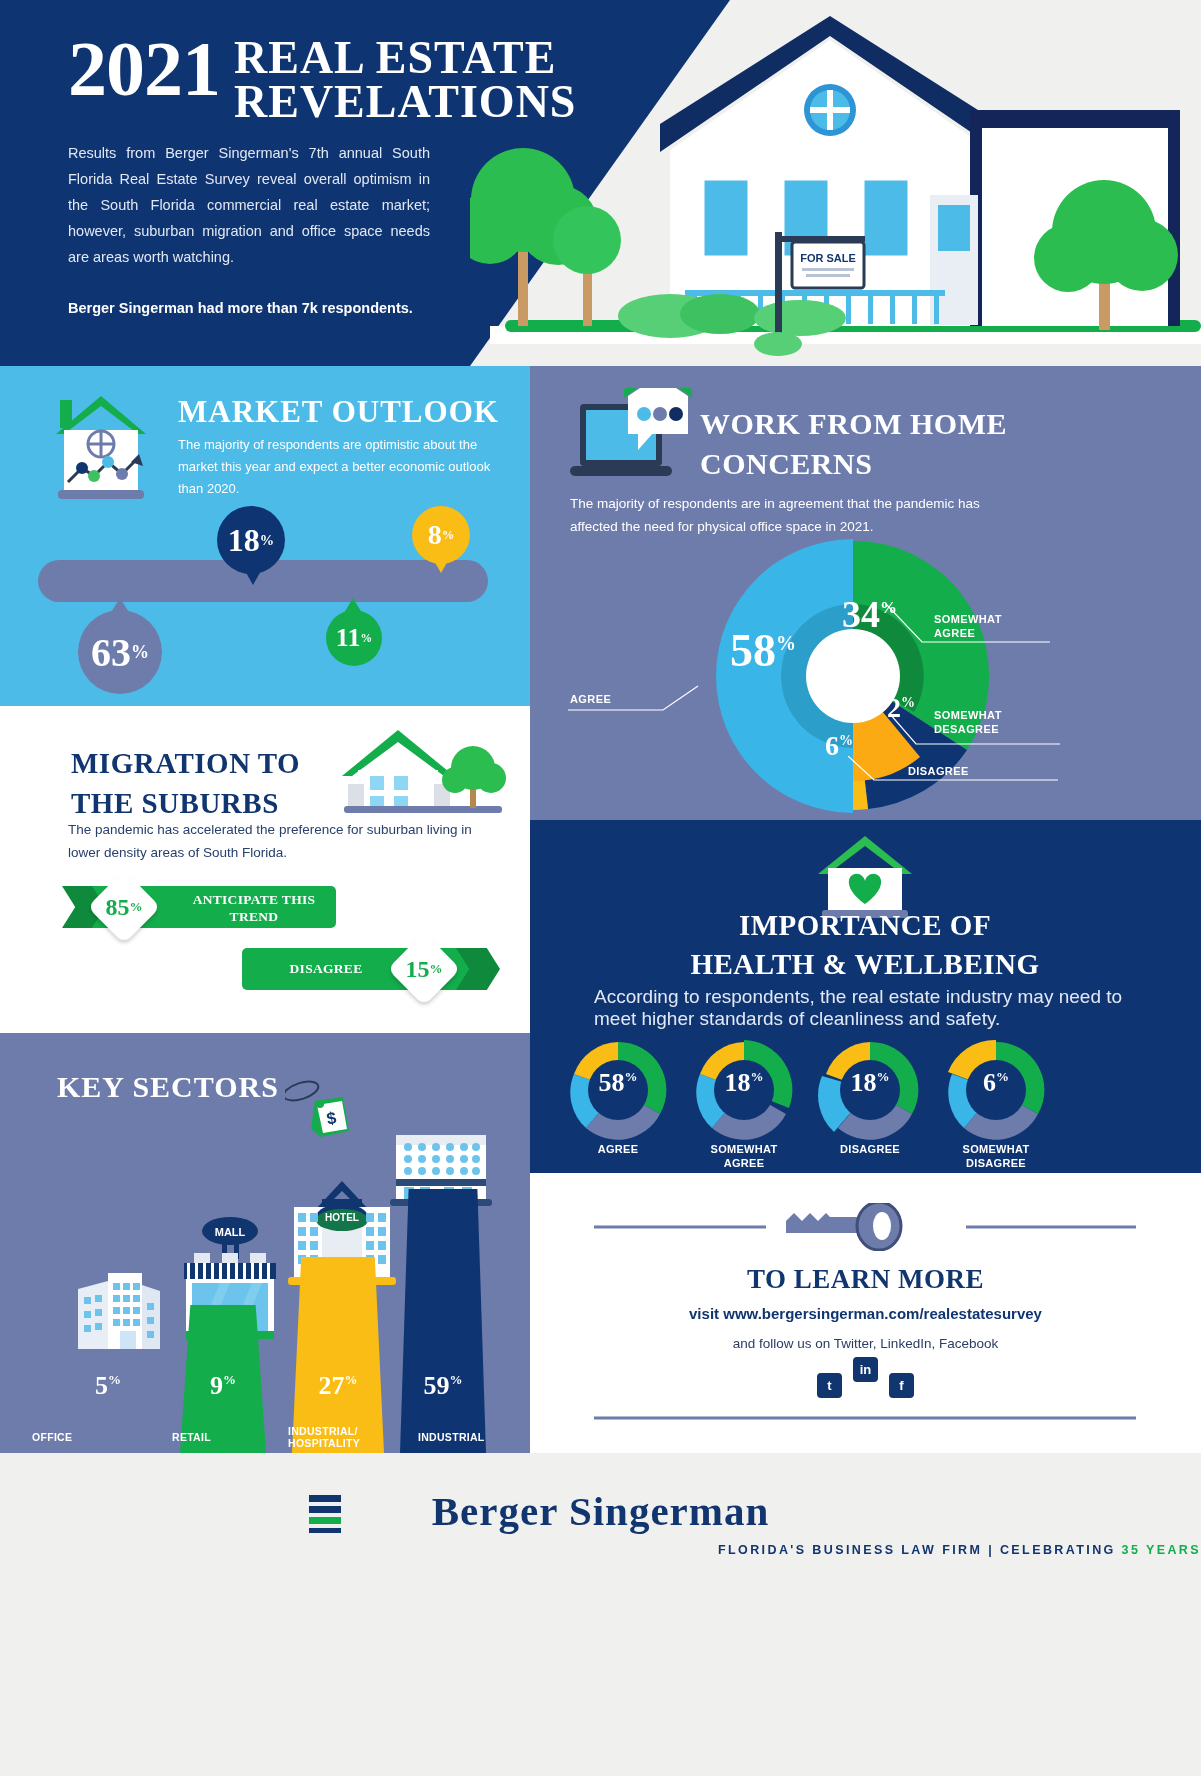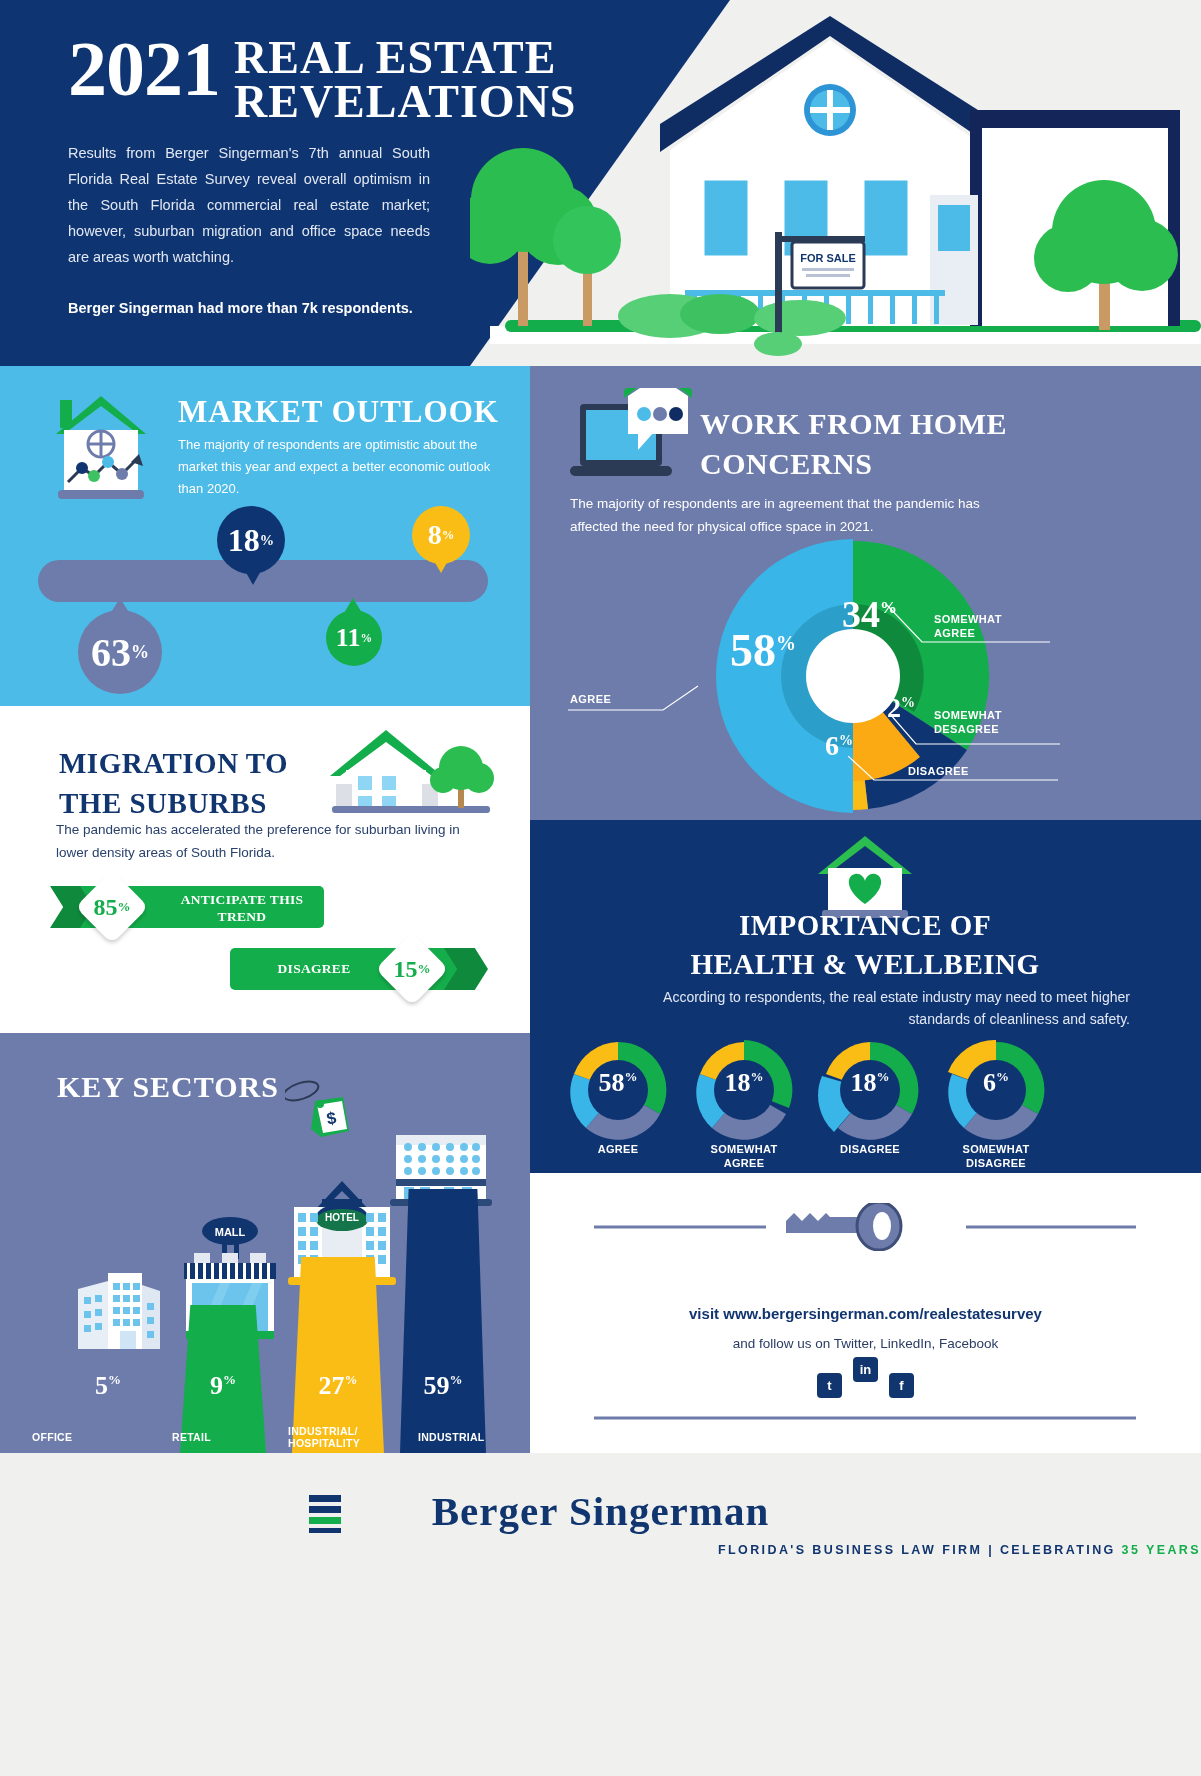--- a/index.html
+++ b/index.html
@@ -26,21 +26,21 @@
   #market h2 { position:absolute; left:178px; top:28px; font-family:"Liberation Serif", serif; font-size:31px; color:#fff; letter-spacing:1px; font-weight:bold;}
   #market p { position:absolute; left:178px; top:68px; width:330px; color:#fff; font-size:13px; line-height:22px;}
   #mo-bar { position:absolute; left:38px; top:194px; width:450px; height:42px; display:flex; border-radius:21px; overflow:hidden;flex-direction:column; }
   .mo-seg { display:flex; align-items:center; justify-content:center; color:#fff; font-weight:bold; font-size:12.5px; letter-spacing:0.3px;}
   .bubble { position:absolute; border-radius:50%; display:flex; align-items:center; justify-content:center;
             font-family:"Liberation Serif", serif; color:#fff; font-weight:bold; }
   .bubble .pct { font-size:0.45em; vertical-align:super; }
   .tail { position:absolute; width:0; height:0; }
 
   
-  #migration { position:absolute; left:4px; top:706px; width:430px; height:327px; background:#fff; }
+  #migration { position:absolute; left:16px; top:706px; width:430px; height:327px; background:#fff; }
   #migration h2 { position:absolute; left:55px; top:37px; width:290px; font-family:"Liberation Serif", serif; font-size:29px; color:#11356f; line-height:40px; font-weight:bold; letter-spacing:0.5px;}
   #migration p { position:absolute; left:52px; top:112px; width:430px; color:#28406c; font-size:13.5px; line-height:23px;}
   .chev-row { position:absolute; }
   .chev-bar { position:absolute; background:#14ad4b; height:42px; }
   .diamond { position:absolute; width:52px; height:52px; background:#fff; border-radius:9px; transform:rotate(45deg); box-shadow:2px 2px 4px rgba(0,0,0,.18); }
   .diamond-label { position:absolute; width:52px; height:52px; display:flex; align-items:center; justify-content:center;
       font-family:"Liberation Serif", serif; font-weight:bold; color:#14ad4b; font-size:24px;}
   .chev-text { position:absolute; color:#fff; font-family:"Liberation Serif", serif; font-weight:bold; font-size:13.5px; line-height:17px; letter-spacing:0.3px;}
 
   
@@ -53,21 +53,21 @@
 
   
   #wfh { position:absolute; left:530px; top:366px; width:671px; height:454px; background:#6e7cab; }
   #wfh h2 { position:absolute; left:170px; top:38px; width:420px; font-family:"Liberation Serif", serif; font-size:30px; color:#fff; line-height:40px; font-weight:bold; letter-spacing:0.5px;}
   #wfh p { position:absolute; left:40px; top:126px; width:460px; color:#fff; font-size:13.5px; line-height:23px;}
   .donut-lab { position:absolute; color:#fff; font-weight:bold; font-size:11px; letter-spacing:0.4px; line-height:14px;}
 
   
   #health { position:absolute; left:530px; top:820px; width:671px; height:353px; background:#0f3472; }
   #health h2 { position:absolute; left:60px; top:86px; width:550px; text-align:center; font-family:"Liberation Serif", serif; font-size:29px; color:#fff; line-height:39px; font-weight:bold; letter-spacing:0.5px;}
-  #health p { position:absolute; left:70px; top:166px; width:530px; text-align:right; color:#e3e9f4; font-size:14px; line-height:22px;}
+  #health p { position:absolute; left:64px; top:166px; width:530px; text-align:left; color:#e3e9f4; font-size:19px; line-height:22px;}
   .mini-lab { position:absolute; color:#fff; font-weight:bold; font-size:11px; text-align:center; line-height:14px; letter-spacing:0.3px;}
 
   
   #learn { position:absolute; left:530px; top:1173px; width:671px; height:280px; background:#fff; }
   #learn h2 { position:absolute; top:91px; width:671px; text-align:center; font-family:"Liberation Serif", serif; font-size:27px; color:#11356f; font-weight:bold; letter-spacing:0.5px;}
   #learn .visit { position:absolute; top:132px; width:671px; text-align:center; color:#11356f; font-size:15px; font-weight:bold;}
   #learn .follow { position:absolute; top:163px; width:671px; text-align:center; color:#2a3c64; font-size:13.5px;}
   .social { position:absolute; width:25px; height:25px; background:#11356f; border-radius:4px; display:flex; align-items:center; justify-content:center; color:#fff; font-size:13px; font-weight:bold;}
 
   
@@ -566,20 +566,21 @@
 
 <section id="learn">
   <svg style="position:absolute;left:64px;top:30px;width:542px;height:48px" viewBox="0 0 542 48">
     <line x1="0" y1="24" x2="172" y2="24" stroke="#6e7cab" stroke-width="3"></line>
     <line x1="372" y1="24" x2="542" y2="24" stroke="#6e7cab" stroke-width="3"></line>
     <polygon points="192,18 200,10 208,18 216,10 224,18 232,10 240,18 240,30 192,30" fill="#6e7cab"></polygon>
     <rect x="232" y="14" width="42" height="16" fill="#6e7cab"></rect>
     <ellipse cx="285" cy="23" rx="22" ry="24" fill="#6e7cab" stroke="#3f4f79" stroke-width="3"></ellipse>
     <ellipse cx="288" cy="23" rx="9" ry="14" fill="#ffffff"></ellipse>
   </svg>
+  <h2>TO LEARN MORE</h2>
   <div class="visit">visit www.bergersingerman.com/realestatesurvey</div>
   <div class="follow">and follow us on Twitter, LinkedIn, Facebook</div>
 
   <div class="social" style="left:287px;top:200px;">
       <span>t</span>
     </div>
   <div class="social" style="left:323px;top:184px;">
       <span>in</span>
     </div>
   <div class="social" style="left:359px;top:200px;">

